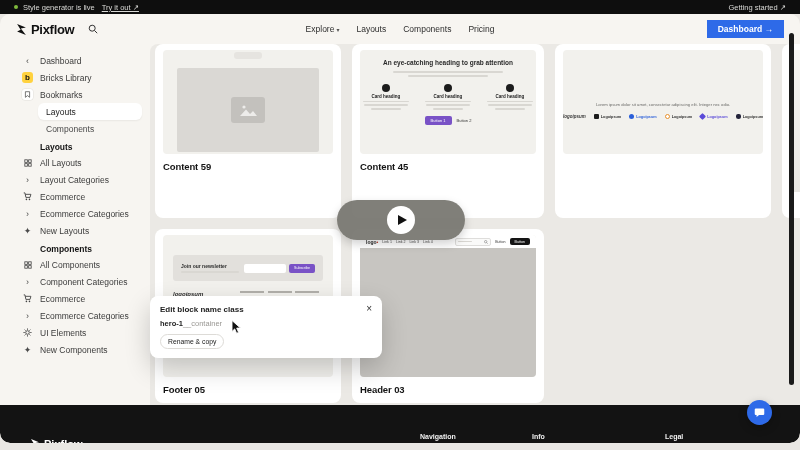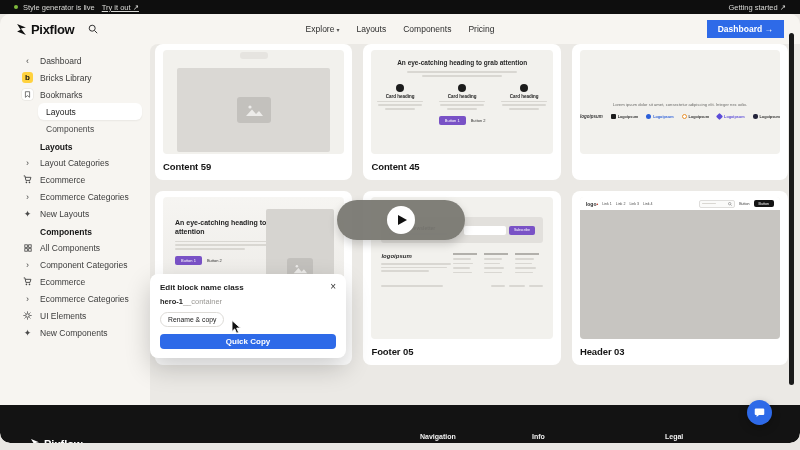--- a/index.html
+++ b/index.html
@@ -37,21 +37,21 @@
   .bricks-ic { width:11px; height:11px; border-radius:3px; background:#ffd23f; color:#111; font-size:8px; font-weight:800;
     display:flex; align-items:center; justify-content:center; }
   .bm-ic { width:11px; height:11px; border-radius:3px; background:#fff; box-shadow:0 0 0 0.5px #e2e0dc;
     display:flex; align-items:center; justify-content:center; }
   .side-sub { margin-left:20px; padding:3.5px 8px; font-size:8.5px; color:#4a4a4a; border-radius:6px; }
   .side-sub.active { background:#fff; box-shadow:0 1px 2px rgba(0,0,0,.06); color:#222; }
   .side-heading { font-size:8.5px; font-weight:800; color:#141414; padding:5px 4px 2px 22px; }
 
   
   .content { flex:1; background:#ebe9e5; border-radius:8px 0 0 0; padding:0 12px 0 5px; overflow:hidden; }
-  .grid { display:grid; grid-template-columns:repeat(3,1fr); column-gap:9px; row-gap:14px;gap:11px; }
+  .grid { display:grid; grid-template-columns:repeat(4,1fr); column-gap:9px; row-gap:14px;gap:11px; }
   .card { background:#fff; border-radius:8px; padding:6px 8px 8px; }
   .card-title { font-size:9.5px; font-weight:800; color:#141414; margin-top:7px; letter-spacing:-0.1px; }
   .thumb { background:#f2f1ed; border-radius:4px; overflow:hidden; position:relative; }
   .t-r1 { height:104px; }
   .t-r2 { height:142px; }
 
   .sk { background:#d9d7d2; border-radius:1px; }
   .skd { background:#b2b0ab; }
 
   
@@ -128,21 +128,21 @@
   .scrollbar { position:absolute; left:789px; top:33px; width:5px; height:352px; background:#1a1a1a;
     border-radius:3px; z-index:6; }
   .video-pill { position:absolute; left:337px; top:200px; width:128px; height:40px; border-radius:21px;
     background:rgba(120,119,113,0.94); display:flex; align-items:center; justify-content:center; gap:7px;
     z-index:5; box-shadow:0 4px 10px rgba(0,0,0,.18); }
   .video-pill .vp-label { color:#fff; font-size:10.5px; font-weight:800; letter-spacing:-0.2px; }
   .vp-circle { width:28px; height:28px; border-radius:50%; background:#fff; display:flex; align-items:center; justify-content:center; }
   .vp-tri { width:0; height:0; border-left:9px solid #111; border-top:5.5px solid transparent;
     border-bottom:5.5px solid transparent; margin-left:2px; }
 
-  .modal { position:absolute; left:150px; top:274px; width:196px; background:#fff; border-radius:8px;
+  .modal { position:absolute; left:150px; top:296px; width:232px; background:#fff; border-radius:8px;
     box-shadow:0 10px 26px rgba(0,0,0,.20); padding:8px 10px 9px; z-index:7; }
   .modal-head { display:flex; justify-content:space-between; align-items:center; }
   .modal-title { font-size:8px; font-weight:800; color:#1d1d1d; }
   .modal-close { font-size:10px; color:#333; line-height:1; cursor:default; }
   .class-line { font-size:7.5px; margin-top:5px; color:#1d1d1d; }
   .class-line .cb { font-weight:800; }
   .class-line .cs { color:#9a9894; font-weight:400; }
   .modal-row { display:flex; gap:5px; margin-top:6px; }
   .modal-input { flex:1; height:15px; background:#efeeea; border:none; border-radius:8px; font-size:6.8px;
     padding:0 7px; font-family:"Liberation Sans", sans-serif; color:#333; }
@@ -214,20 +214,33 @@
             <svg width="7" height="7" viewBox="0 0 10 10">
                 <path d="M2 1 H8 V9 L5 6.6 L2 9 Z" fill="none" stroke="#444" stroke-width="1"></path>
               </svg>
           </span>
           <span>Bookmarks</span>
         </div>
         <div class="side-sub active">Layouts</div>
         <div class="side-sub">Components</div>
 
         <div class="side-heading">Layouts</div>
+        <div class="side-item">
+          <span class="ic">
+            <svg width="8" height="8" viewBox="0 0 10 10">
+                <g fill="none" stroke="#444" stroke-width="1">
+                  <rect x="1" y="1" width="3.2" height="3.2"></rect>
+                  <rect x="5.8" y="1" width="3.2" height="3.2"></rect>
+                  <rect x="1" y="5.8" width="3.2" height="3.2"></rect>
+                  <rect x="5.8" y="5.8" width="3.2" height="3.2"></rect>
+                </g>
+              </svg>
+          </span>
+          <span>All Layouts</span>
+        </div>
         <div class="side-item">
           <span class="ic">›</span>
           <span>Layout Categories</span>
         </div>
         <div class="side-item">
           <span class="ic">
             <svg width="9" height="9" viewBox="0 0 10 10">
                 <path d="M0.8 1 H2.2 L3.2 6 H7.8 L8.8 2.6 H2.6" fill="none" stroke="#444" stroke-width="1"></path>
                 <circle cx="3.8" cy="8.2" r="0.9" fill="#444"></circle>
                 <circle cx="7.2" cy="8.2" r="0.9" fill="#444"></circle>
@@ -520,21 +533,20 @@
     <div class="modal-head">
       <span class="modal-title">Edit block name class</span>
       <span class="modal-close">×</span>
     </div>
     <div class="class-line">
       <span class="cb">hero-1</span><span class="cs">__container</span>
     </div>
     <div class="modal-row">
       <button class="rename-btn">Rename &amp; copy</button>
     </div>
-    <button class="quick-copy">Quick Copy</button>
   </div>
 
   <svg class="cursor" width="13" height="15" viewBox="0 0 13 15">
     <path d="M1 0.5 L1 11.5 L3.7 8.9 L5.6 13.3 L7.6 12.4 L5.7 8.1 L9.5 8.1 Z" fill="#111" stroke="#fff" stroke-width="0.9"></path>
   </svg>
 
   <div class="chat-bubble">
     <svg width="11" height="11" viewBox="0 0 12 12">
       <path d="M2 1.5 H10 A1.2 1.2 0 0 1 11.2 2.7 V7.5 A1.2 1.2 0 0 1 10 8.7 H5.5 L2.8 11 V8.7 H2 A1.2 1.2 0 0 1 0.8 7.5 V2.7 A1.2 1.2 0 0 1 2 1.5 Z" fill="#fff"></path>
     </svg>

